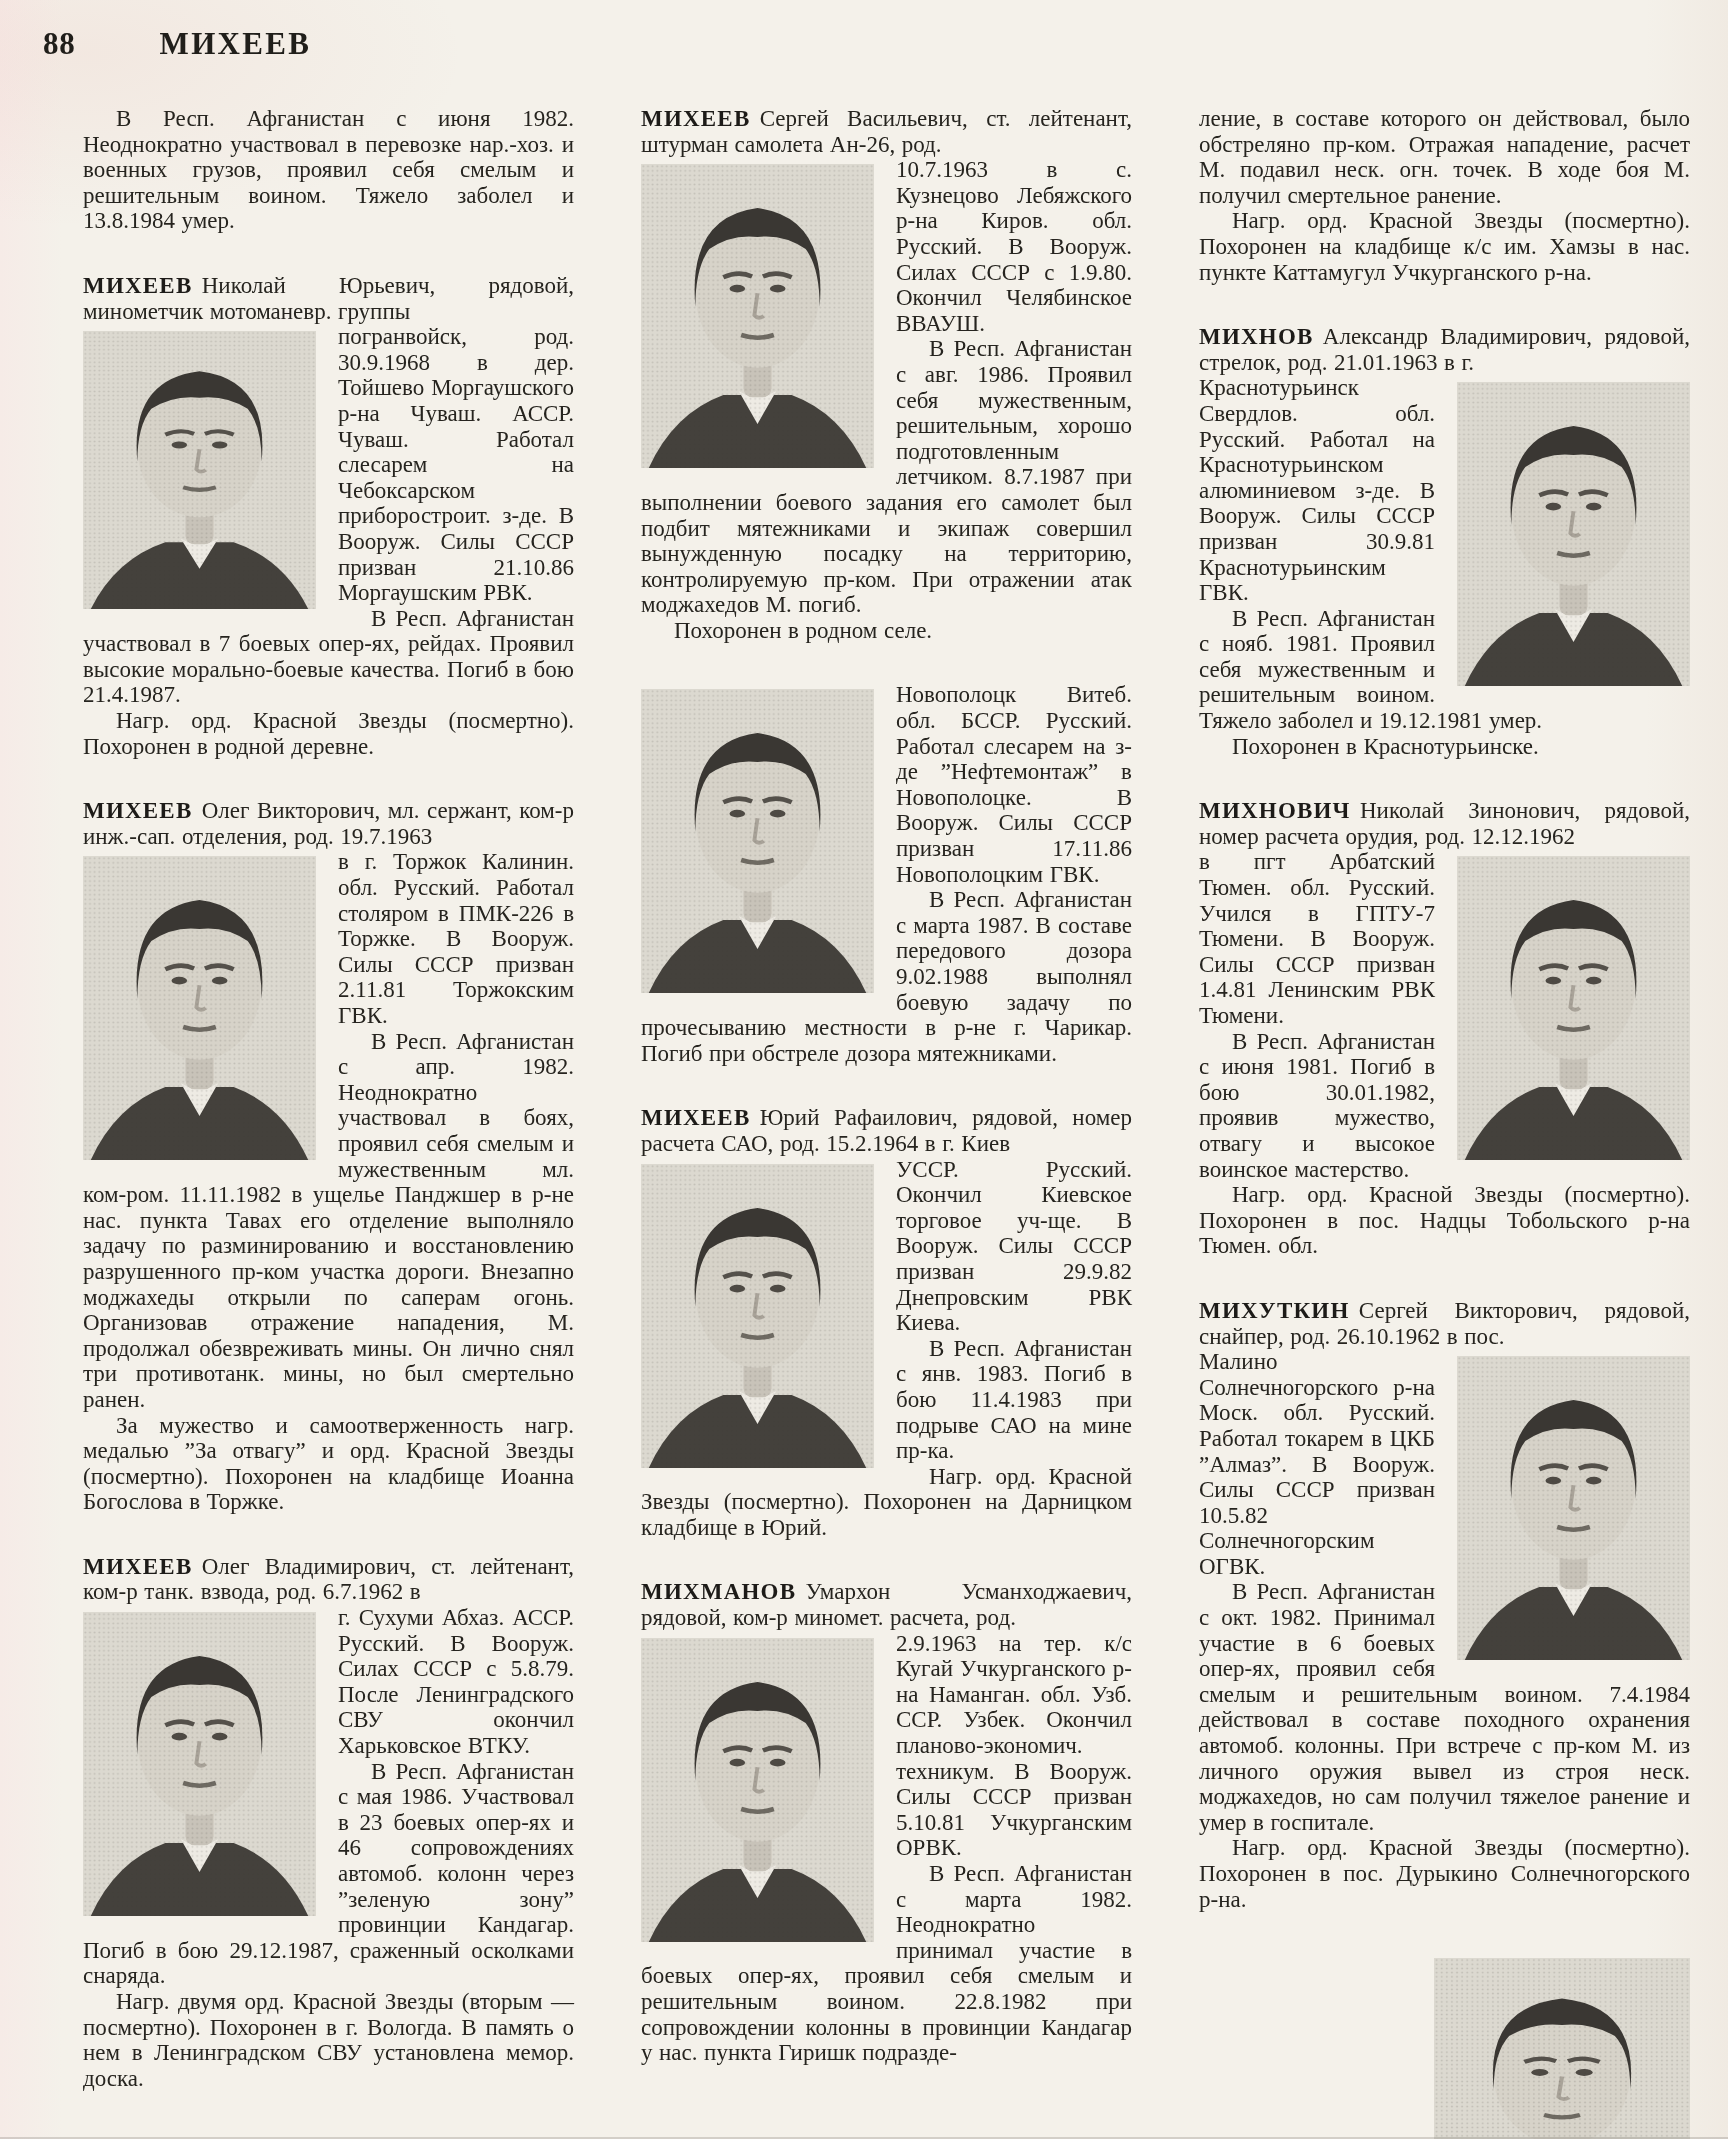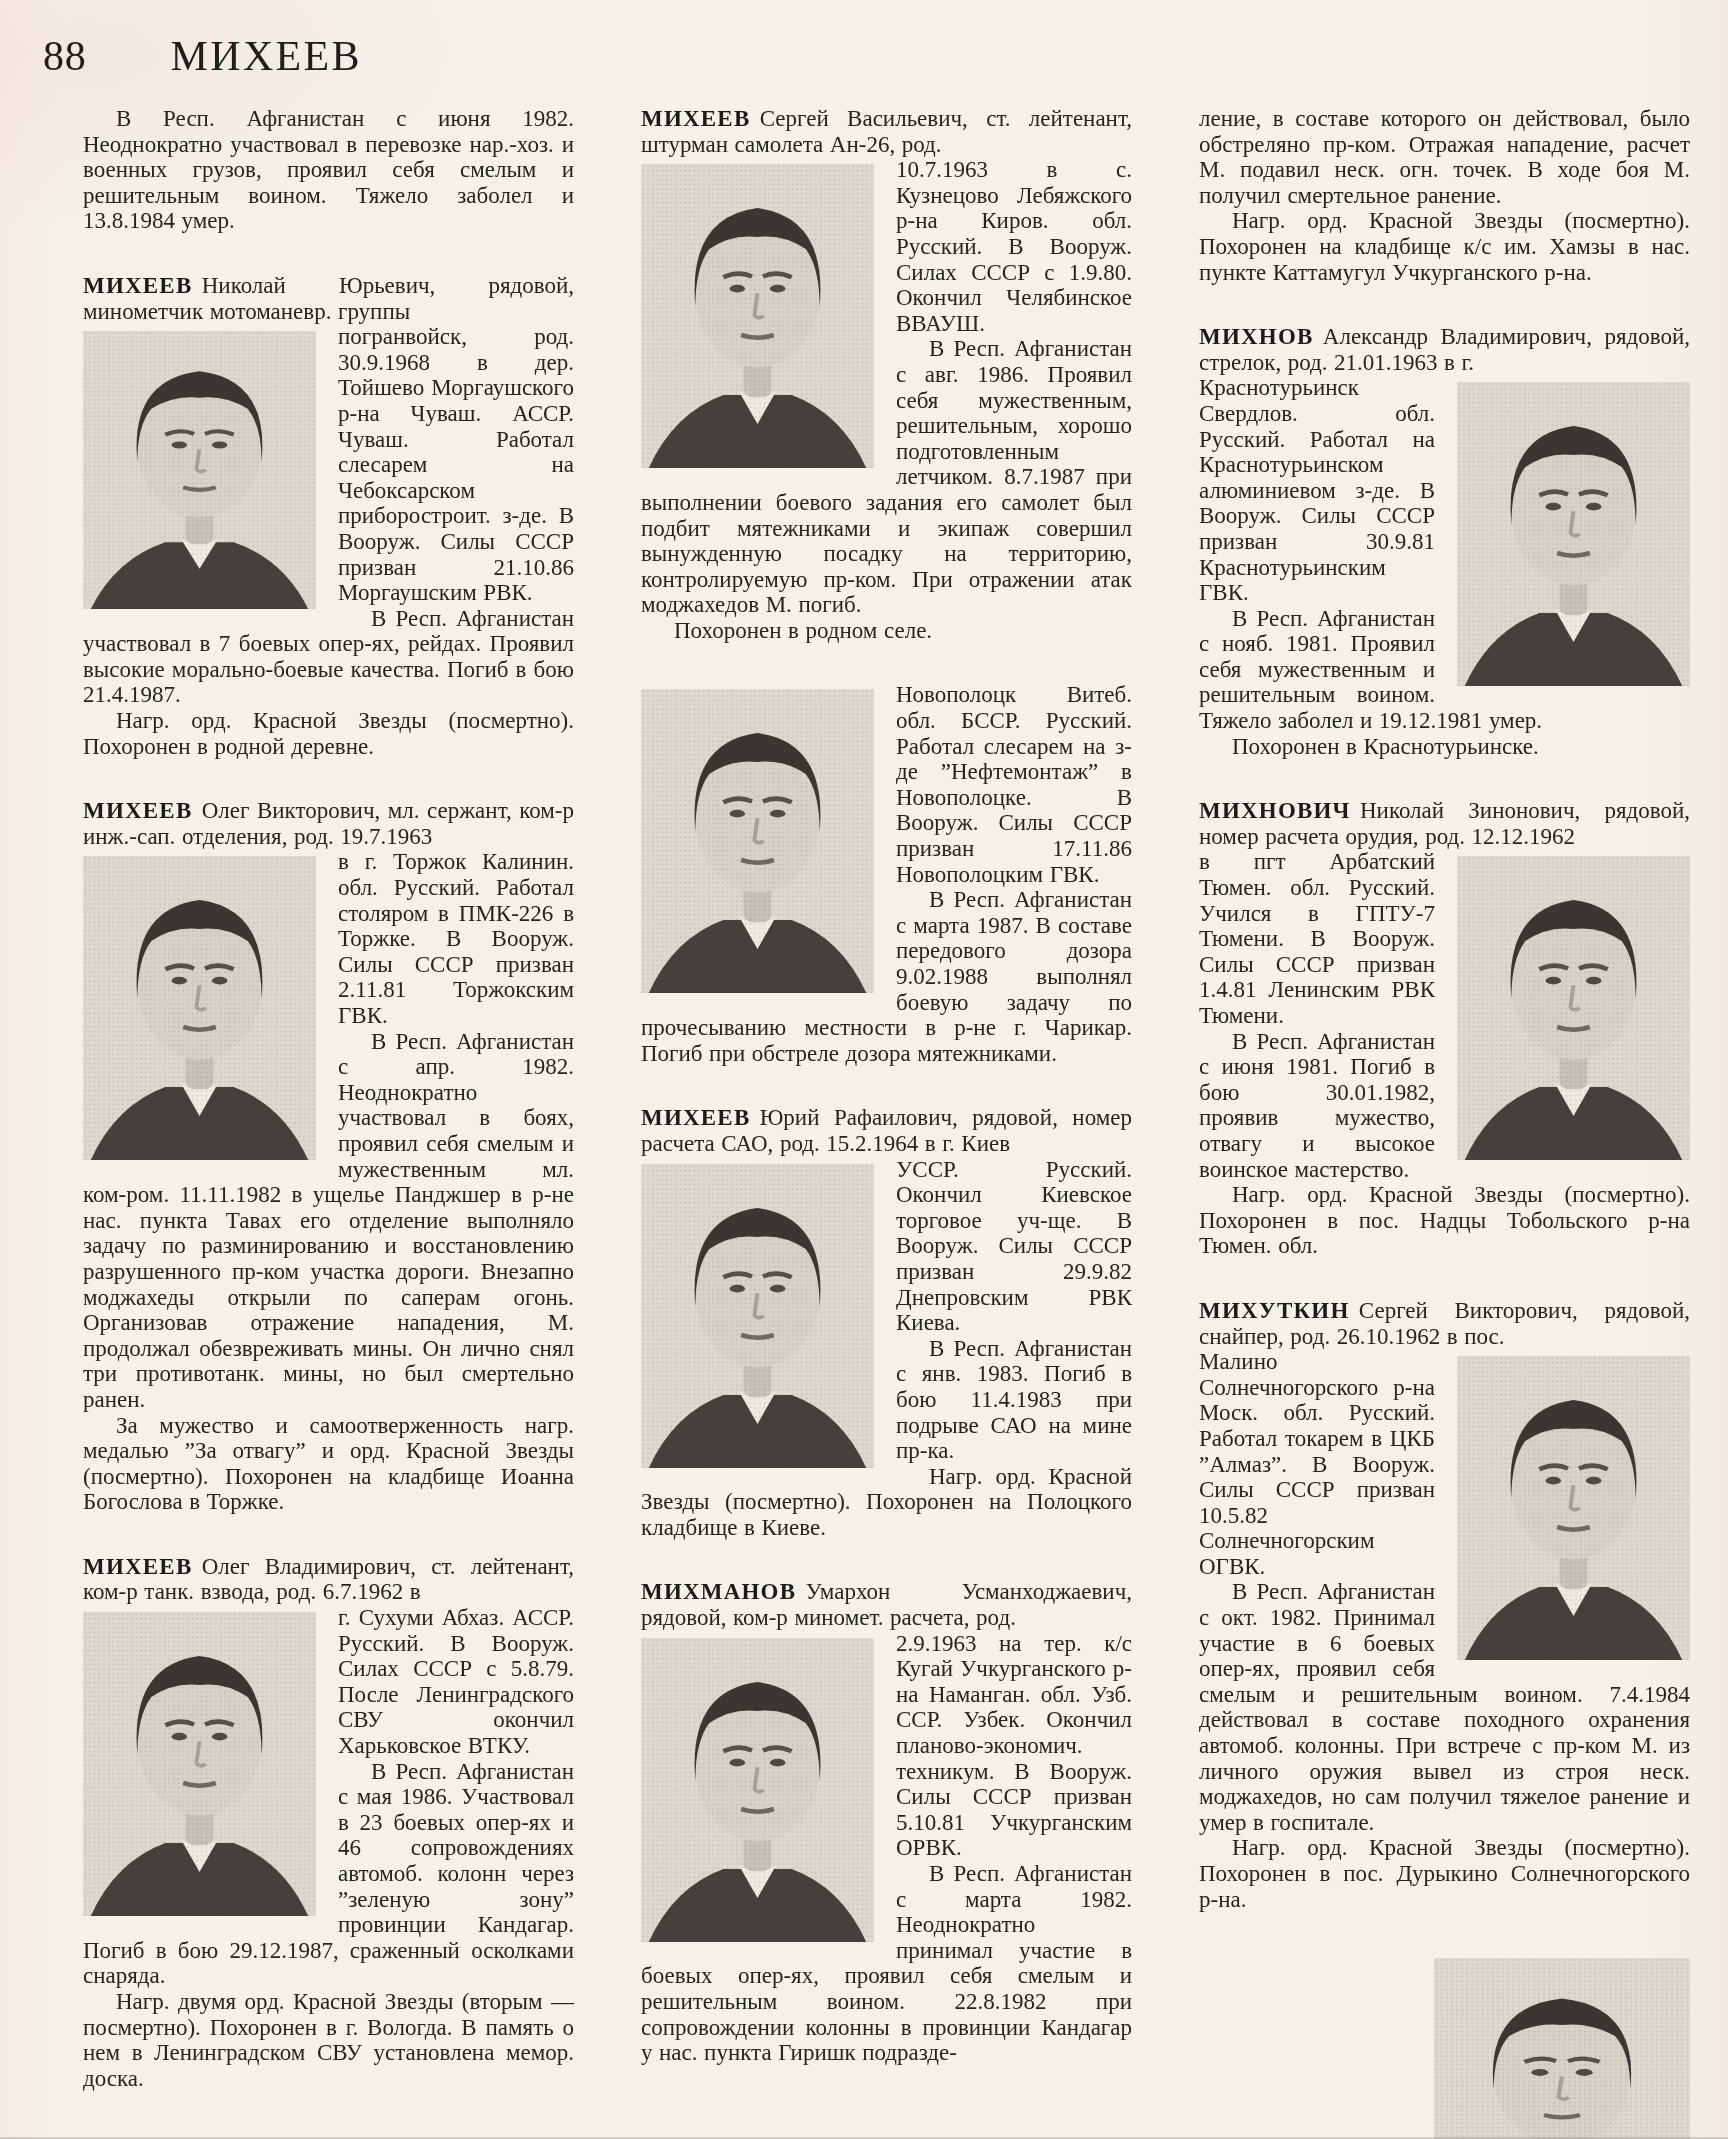--- a/index.html
+++ b/index.html
@@ -16,22 +16,22 @@
   }
   .page::before{
     content:"";position:absolute;inset:0;pointer-events:none;
     background:radial-gradient(543px 248px at 85px 54px,rgba(226,150,140,0.10),rgba(0,0,0,0) 70%);
   }
   .page::after{
     content:"";position:absolute;left:0;right:0;bottom:0;height:3.1px;
     background:rgba(60,55,50,0.18);
   }
   .header{
-    position:absolute;top:35px;left:43px;
-    font-weight:normal;font-size:42px;line-height:43px;letter-spacing:0.8px;
+    position:absolute;top:22px;left:43px;
+    font-weight:bold;font-size:31px;line-height:43px;letter-spacing:0.8px;
     color:#201e1a;white-space:nowrap;
   }
   .header .pagenum{display:inline-block;}
   .header .runhead{display:inline-block;margin-left:84px;letter-spacing:2.3px;}
   .cols{
     position:absolute;top:106px;left:39px;
     display:flex;gap:23px;align-items:flex-start;
   }
   .col{
     width:535px;
@@ -141,21 +141,21 @@
         <p>В Респ. Афганистан с марта 1987. В составе передового дозора 9.02.1988 выполнял боевую задачу по прочесыванию местности в р-не г. Чарикар. Погиб при обстреле дозора мятежниками.</p>
       </section>
 
       <section class="entry">
         <p class="noindent"><b class="surname">МИХЕЕВ</b><span>Юрий Рафаилович, рядовой, номер расчета САО, род. 15.2.1964 в г. Киев</span></p>
         <svg class="photo photo-l" width="233" height="304" viewBox="0 0 300 400" preserveAspectRatio="none">
             <use href="#portrait"></use>
           </svg>
         <p class="noindent">УССР. Русский. Окончил Киевское торговое уч-ще. В Вооруж. Силы СССР призван 29.9.82 Днепровским РВК Киева.</p>
         <p>В Респ. Афганистан с янв. 1983. Погиб в бою 11.4.1983 при подрыве САО на мине пр-ка.</p>
-        <p>Нагр. орд. Красной Звезды (посмертно). Похоронен на Полоцкого кладбище в Киеве.</p>
+        <p>Нагр. орд. Красной Звезды (посмертно). Похоронен на Дарницком кладбище в Юрий.</p>
       </section>
 
       <section class="entry">
         <p class="noindent"><b class="surname">МИХМАНОВ</b><span>Умархон Усманходжаевич, рядовой, ком-р миномет. расчета, род.</span></p>
         <svg class="photo photo-l" width="233" height="304" viewBox="0 0 300 400" preserveAspectRatio="none">
             <use href="#portrait"></use>
           </svg>
         <p class="noindent">2.9.1963 на тер. к/с Кугай Учкурганского р-на Наманган. обл. Узб. ССР. Узбек. Окончил планово-экономич. техникум. В Вооруж. Силы СССР призван 5.10.81 Учкурганским ОРВК.</p>
         <p>В Респ. Афганистан с марта 1982. Неоднократно принимал участие в боевых опер-ях, проявил себя смелым и решительным воином. 22.8.1982 при сопровождении колонны в провинции Кандагар у нас. пункта Гиришк подразде-</p>
       </section>

